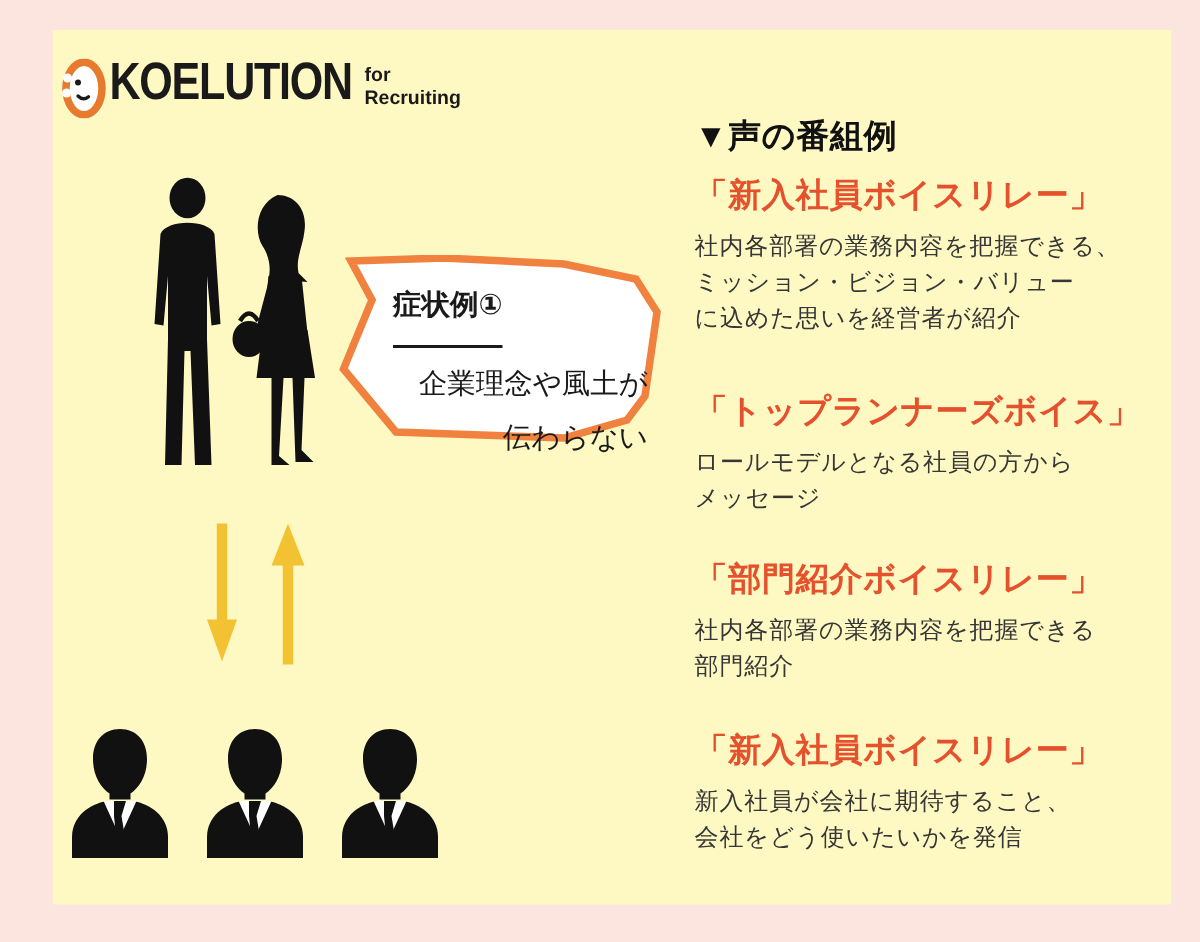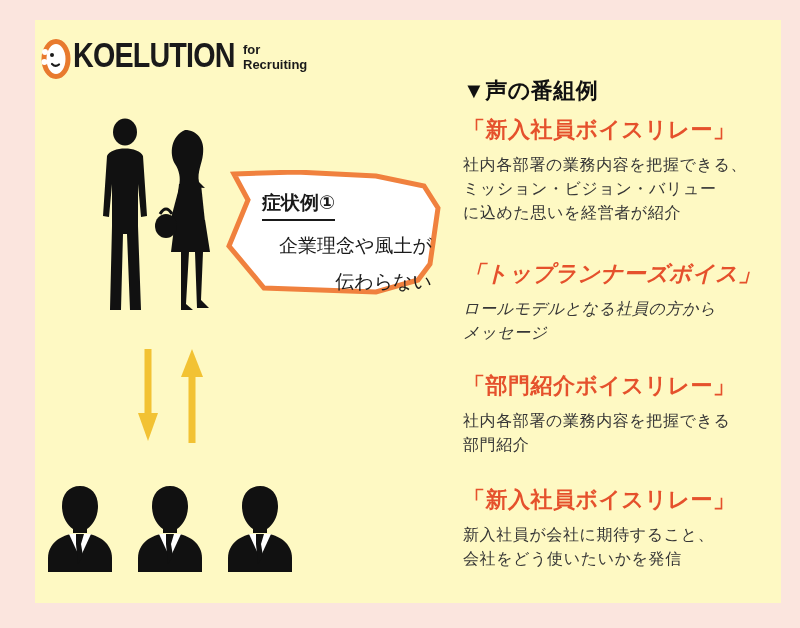--- a/index.html
+++ b/index.html
@@ -33,34 +33,34 @@
   
   .bubble{position:absolute;width:215px;}
   .bubble1{left:191px;top:150px;height:126px;}
   .bubble2{left:191px;top:331px;height:136px;}
   .bubble svg{position:absolute;left:0;top:0;width:100%;height:100%;}
   .bubble-text{position:absolute;left:36px;width:170px;}
   .bubble1 .bubble-text{top:20px;}
   .bubble2 .bubble-text{top:16px;}
   .bubble-label{
     display:inline-block;font-size:19px;font-weight:600;
-    padding-bottom:3px;border-bottom:2px solid #1a1a1a;
+    padding-bottom:14px;border-bottom:2px solid #1a1a1a;
   }
   .bubble-body{
     margin-top:7px;font-size:19px;line-height:36px;font-weight:500;
     white-space:pre-line;
     text-align:right;
   }
   
   .voice-title{
     position:absolute;left:428px;top:56px;
     font-size:22px;font-weight:800;color:#111;letter-spacing:.5px;
   }
   .prog{position:absolute;left:428px;width:330px;}
-  .prog-1{top:96px;} .prog-2{top:240px;font-style:italic;} .prog-3{top:352px;} .prog-4{top:466px;}
+  .prog-1{top:96px;} .prog-2{top:240px;} .prog-3{top:352px;} .prog-4{top:466px;}
   .prog-name{
     margin:0;font-size:22px;line-height:28px;font-weight:800;
     color:#e5512c;letter-spacing:.5px;white-space:nowrap;
   }
   .prog-desc{
     margin:9px 0 0;font-size:16px;line-height:24px;color:#363636;
     letter-spacing:.6px;white-space:pre-line;
   }
 </style>
 </head>

